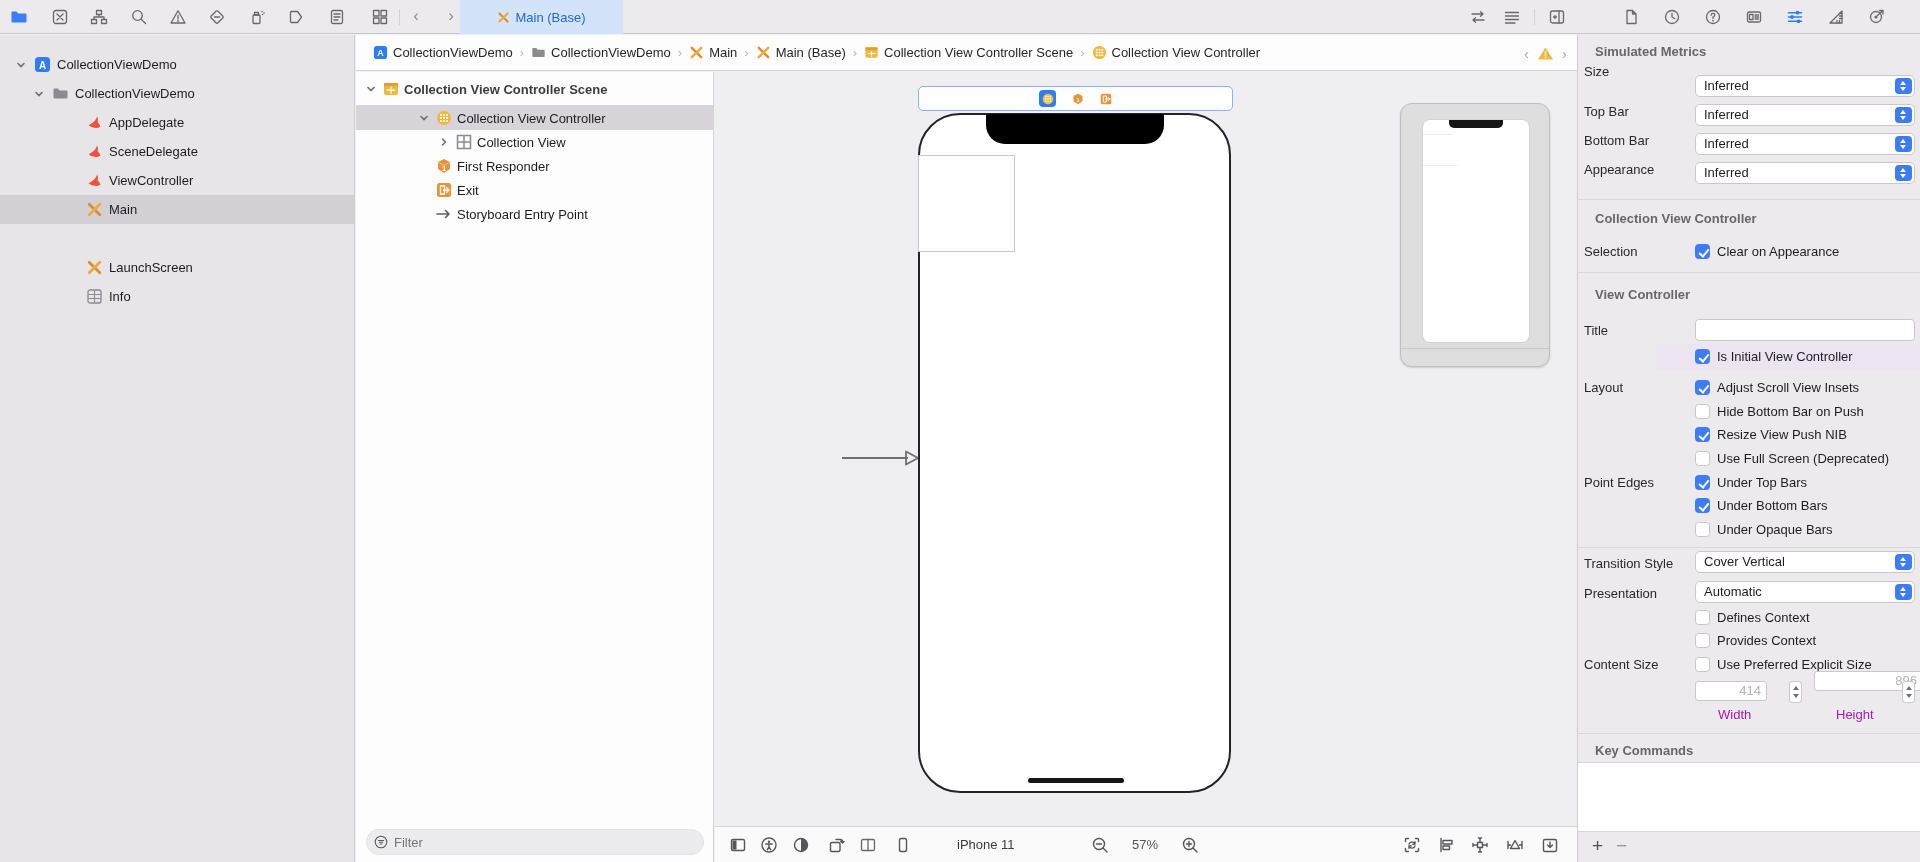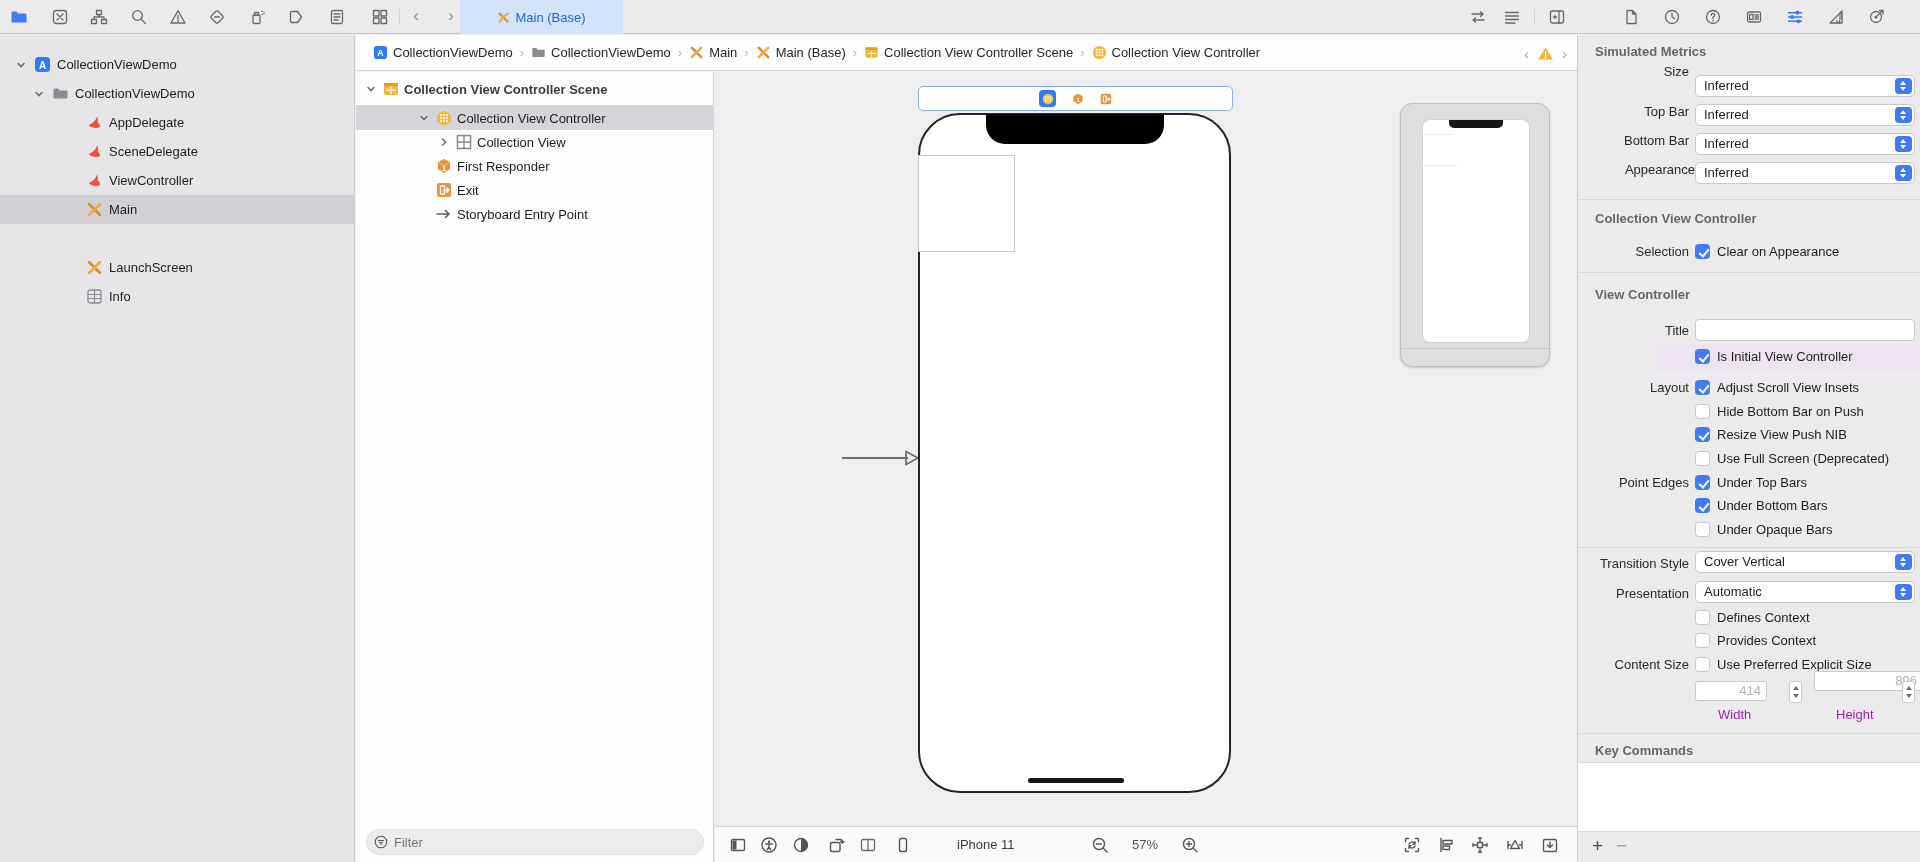--- a/index.html
+++ b/index.html
@@ -52,21 +52,21 @@
   .mm-chin { position:absolute; left:0; bottom:17px; width:148px; height:1px; background:#c9c9cc; }
 
   .canvas-bar { position:absolute; left:715px; top:826px; width:862px; height:36px; background:#fbfafb; border-top:1px solid #d7d5d8; }
   .cb-icon { position:absolute; top:9px; width:18px; height:18px; }
   .cb-text { position:absolute; top:10px; color:#3a3a3c; }
 
   
   .inspector { position:absolute; left:1577px; top:35px; width:343px; height:827px; background:#eceaed; border-left:1px solid #cecccf; }
   .insp-sep { position:absolute; left:0; width:343px; height:1px; background:#d9d7da; }
   .insp-h { position:absolute; left:17px; font-weight:bold; color:#676769; }
-  .ilabel { position:absolute; width:105px; text-align:right; color:#28282a; }
+  .ilabel { position:absolute; width:105px; color:#28282a; }
   .dd { position:absolute; left:117px; width:220px; height:22px; background:#fff; border:1px solid #c9c8cb; border-radius:5px; line-height:20px; padding-left:8px; color:#1d1d1f; }
   .dd-caret { position:absolute; right:2px; top:2px; width:17px; height:16px; background:#3d7bf7; border-radius:4px; }
   .dd-caret:before, .dd-caret:after { content:""; position:absolute; left:5px; border-left:3.5px solid transparent; border-right:3.5px solid transparent; }
   .dd-caret:before { top:3px; border-bottom:4px solid #fff; }
   .dd-caret:after { bottom:3px; border-top:4px solid #fff; }
   .cb { position:absolute; width:15px; height:15px; border-radius:3.5px; border:1px solid #c6c5c8; background:#fff; }
   .cb.checked { background:#3d7bf7; border-color:#3d7bf7; }
   .cb.checked:after { content:""; position:absolute; left:4.5px; top:1.5px; width:4px; height:8px; border:solid #fff; border-width:0 2px 2px 0; transform:rotate(40deg); }
   .cb-label { position:absolute; left:139px; color:#1d1d1f; }
   .txt-field { position:absolute; left:117px; width:220px; height:22px; background:#fff; border:1px solid #c9c8cb; border-radius:4px; font-family:"Liberation Sans",sans-serif; font-size:13px; padding:0 6px; }
@@ -533,21 +533,21 @@
 
     <div class="ilabel" style="left:6px; top:29px">Size</div>
     <div class="dd" style="top:40px"><span>Inferred</span><span class="dd-caret"></span></div>
 
     <div class="ilabel" style="left:6px; top:29px; top:69px">Top Bar</div>
     <div class="dd" style="top:69px"><span>Inferred</span><span class="dd-caret"></span></div>
 
     <div class="ilabel" style="left:6px; top:98px">Bottom Bar</div>
     <div class="dd" style="top:98px"><span>Inferred</span><span class="dd-caret"></span></div>
 
-    <div class="ilabel" style="left:12px; top:127px">Appearance</div>
+    <div class="ilabel" style="left:6px; top:127px">Appearance</div>
     <div class="dd" style="top:127px"><span>Inferred</span><span class="dd-caret"></span></div>
 
     <div class="insp-sep" style="top:164px"></div>
 
     <div class="insp-h" style="top:176px">Collection View Controller</div>
     <div class="ilabel" style="left:6px; top:209px">Selection</div>
     <span class="cb checked" style="left:117px; top:209px"></span>
     <div class="cb-label" style="top:209px">Clear on Appearance</div>
 
     <div class="insp-sep" style="top:237px"></div>

